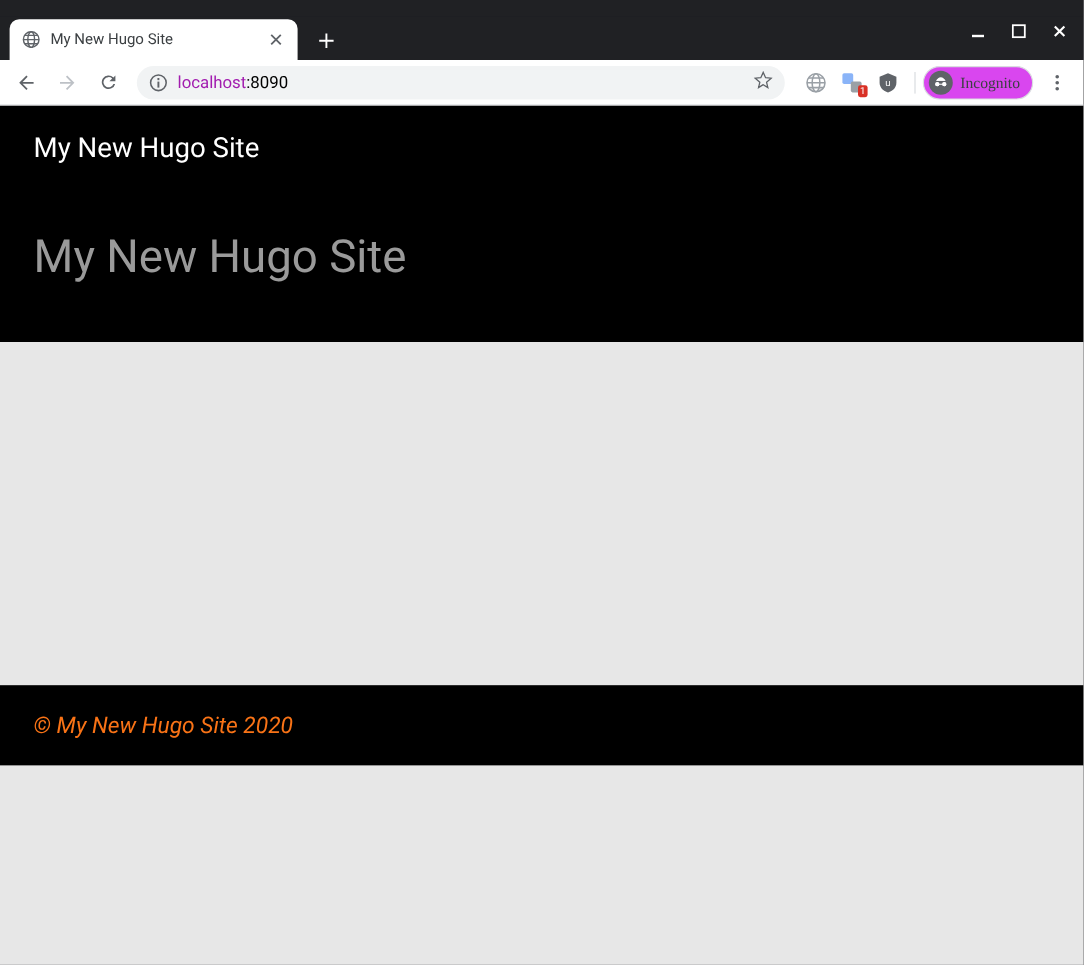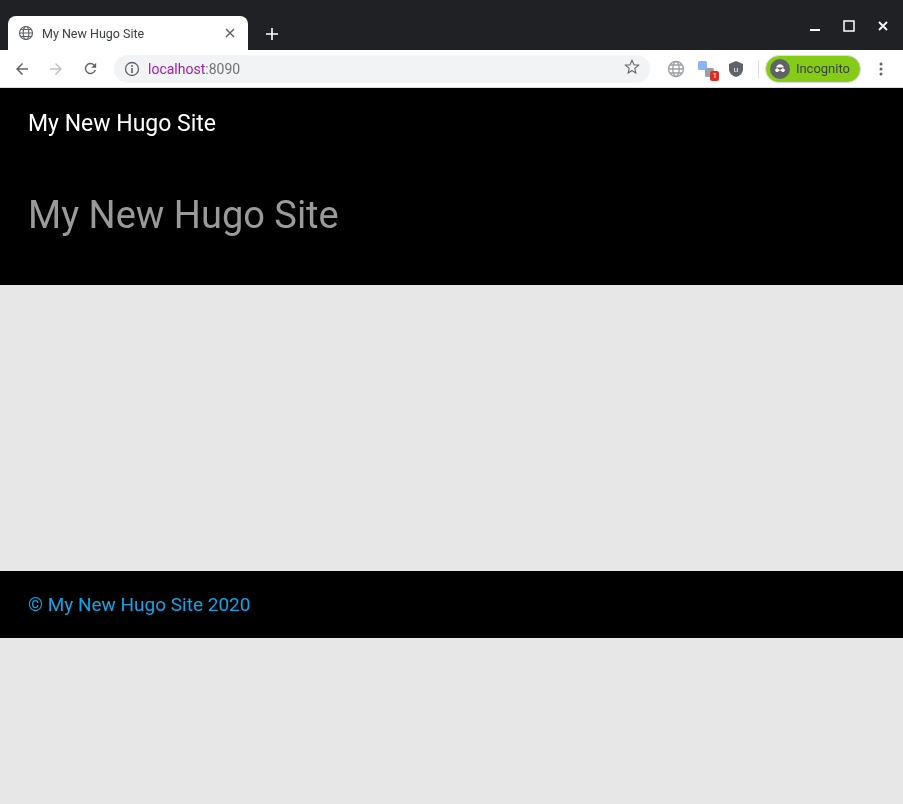--- a/index.html
+++ b/index.html
@@ -126,21 +126,21 @@
       align-items: center;
       justify-content: center;
       color: #5f6368;
     }
     .omnibox .url {
       flex: 1;
       font-size: 14px;
       color: #202124;
     }
     .omnibox .url .host { color: #a21caf; }
-    .omnibox .url .port { color: #737373; }
+    .omnibox .url .port { color: #000000; }
     .omnibox .star {
       color: #5f6368;
     }
     .ext-icons {
       display: flex;
       align-items: center;
       gap: 10px;
       padding: 0 6px;
     }
     .ext-icon {
@@ -164,26 +164,27 @@
     }
     .divider {
       width: 1px;
       height: 18px;
       background: #dadce0;
     }
     .incognito-chip {
       display: flex;
       align-items: center;
       gap: 6px;
-      background: #84cc16;
+      background: #d946ef;
       border: 1px solid #dadce0;
       border-radius: 14px;
       padding: 3px 10px 3px 4px;
       font-size: 13px;
       color: #3c4043;
+      font-family: Liberation Serif, serif;
     }
     .incognito-avatar {
       width: 20px;
       height: 20px;
       background: #5f6368;
       border-radius: 50%;
       display: inline-flex;
       align-items: center;
       justify-content: center;
     }
@@ -219,23 +220,24 @@
       font-weight: 400;
       color: #9a9a9a;
       margin-top: 56px;
     }
     .page-body {
       background: #e7e7e7;
       height: 286px;
     }
     .page-footer {
       background: #000;
-      color: #0ea5e9;
+      color: #f97316;
       padding: 22px 28px;
       font-size: 19px;
+      font-style: italic;
     }
     .below-footer {
       background: #e7e7e7;
       height: 200px;
     }
   </style>
 </head>
 <body>
 
 <div class="titlebar"></div>

